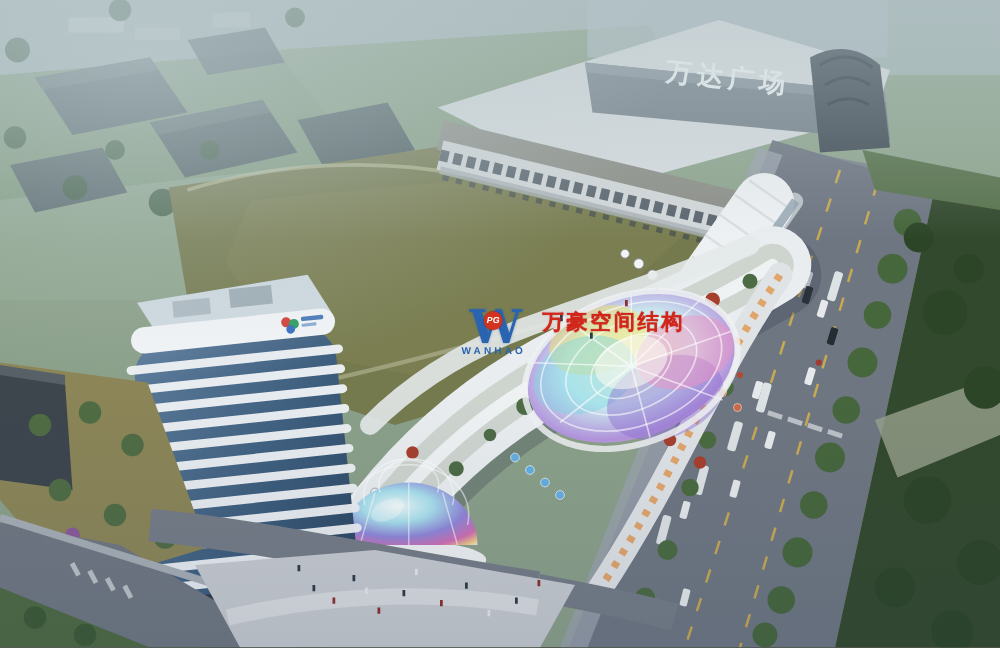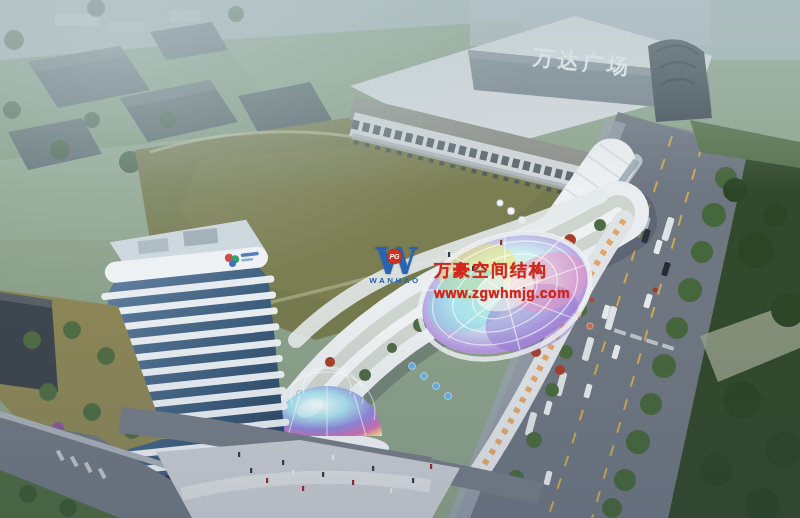--- a/index.html
+++ b/index.html
@@ -10,21 +10,21 @@
   .watermark{position:absolute;left:366px;top:246px;display:flex;gap:10px;
              align-items:flex-start;pointer-events:none;z-index:5;}
   .wm-logo{position:relative;width:58px;text-align:center;color:#2a64b0;}
   .wm-w{display:block;font-size:37px;line-height:30px;font-weight:bold;
         font-family:"DejaVu Serif","Liberation Serif",serif;letter-spacing:-3px;
         text-shadow:0 0 2px rgba(35,85,160,.55);}
   .wm-badge{position:absolute;left:21px;top:3px;width:15px;height:15px;border-radius:50%;
             background:#d2321e;color:#fff;font-size:7px;font-weight:bold;line-height:15px;
             text-align:center;font-style:italic;box-shadow:0 0 1px rgba(120,10,0,.8);}
   .wm-name{display:block;font-size:8px;font-weight:bold;letter-spacing:2.5px;margin-top:0;}
-  .wm-text{margin-top:13px;color:#d3261a;font-weight:bold;
+  .wm-text{margin-top:0;color:#d3261a;font-weight:bold;
            text-shadow:0 0 1px rgba(180,25,15,.9);}
   .wm-line1{font-size:17px;letter-spacing:2px;}
   .wm-line2{font-size:14px;letter-spacing:.5px;margin-top:3px;}
 </style>
 </head>
 <body>
 
 <div id="stage">
 <svg width="800" height="518" viewBox="0 0 800 518">
   <defs>
@@ -432,16 +432,15 @@
 </svg>
 
 <div class="watermark">
   <div class="wm-logo">
     <span class="wm-w">W</span>
     <span class="wm-badge">PG</span>
     <span class="wm-name">WANHAO</span>
   </div>
   <div class="wm-text">
     <div class="wm-line1">万豪空间结构</div>
-    <div class="wm-line2">www.zgwhmjg.com</div>
   </div>
 </div>
 </div>
 
 </body></html>

